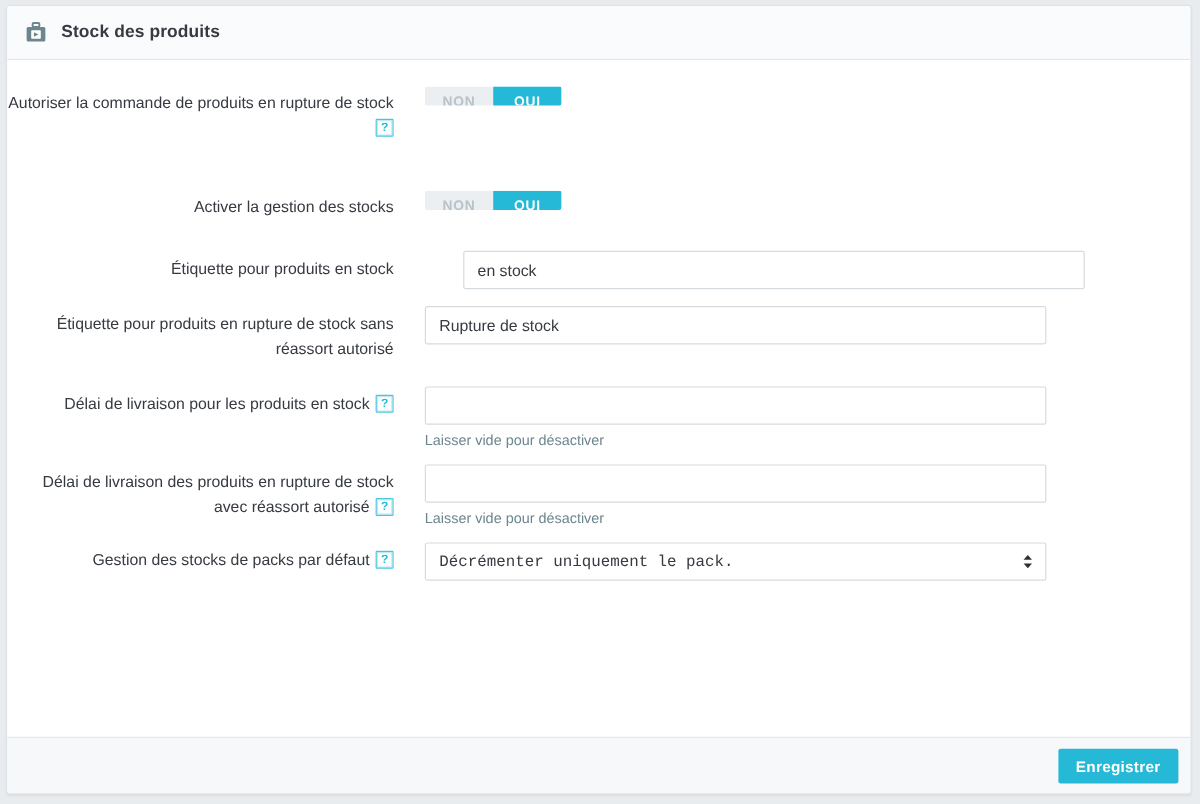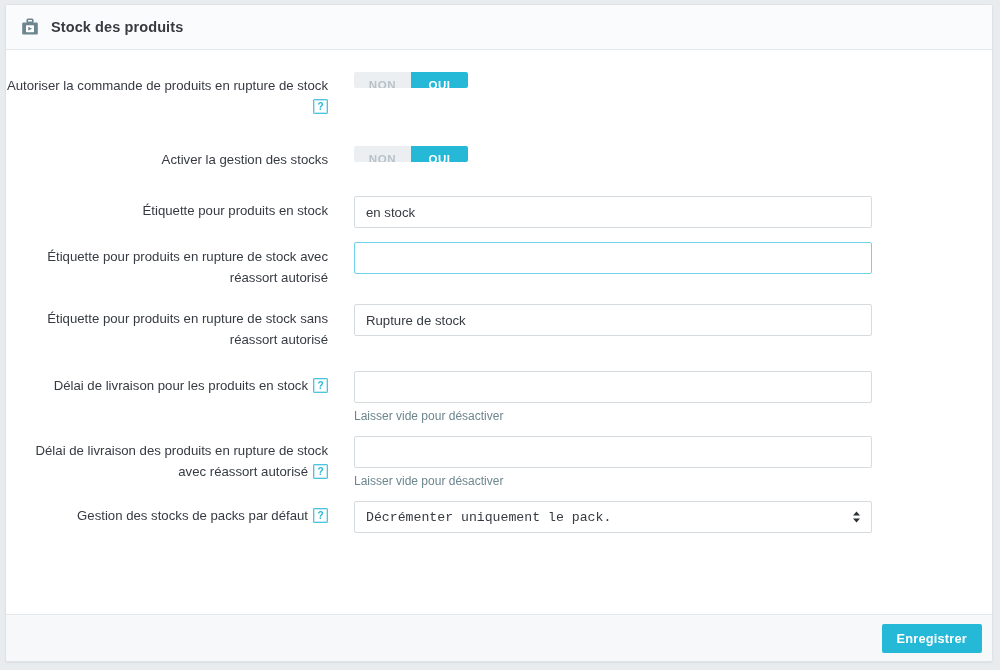--- a/index.html
+++ b/index.html
@@ -236,21 +236,21 @@
         <rect x="2.2" y="5.4" width="15.6" height="12.2" rx="1.3" fill="#6c858f"></rect>
         <rect x="6.0" y="8.2" width="8.0" height="7.0" rx="0.6" fill="#ffffff"></rect>
         <polygon points="8.3,9.8 12.0,11.7 8.3,13.6" fill="#6c858f"></polygon>
       </svg>
     </span>
     <span class="panel-title">Stock des produits</span>
   </div>
 
   <div class="panel-body">
 
-    <div class="form-row" style="margin-bottom:29px;justify-content:center;">
+    <div class="form-row" style="margin-bottom:42px;justify-content:center;">
       <div class="form-label" style="padding-top:3px;">
         <span class="lbl-txt">Autoriser la commande de produits en rupture de stock</span><span class="help-badge">?</span>
       </div>
       <div class="form-control">
         <div class="switch">
           <div class="opt off">NON</div>
           <div class="opt on">OUI</div>
         </div>
       </div>
     </div>
@@ -260,37 +260,29 @@
         <span class="lbl-txt">Activer la gestion des stocks</span>
       </div>
       <div class="form-control">
         <div class="switch">
           <div class="opt off">NON</div>
           <div class="opt on">OUI</div>
         </div>
       </div>
     </div>
 
-    <div class="form-row" style="margin-bottom:14px;">
+    <div class="form-row" style="margin-bottom:14px;gap:32px;">
       <div class="form-label">
         <span class="lbl-txt">Étiquette pour produits en stock</span>
       </div>
       <div class="form-control">
         <input class="text-input" type="text" value="en stock" style="">
       </div>
     </div>
 
-    <div class="form-row" style="margin-bottom:16px;">
-      <div class="form-label">
-        <span class="lbl-txt">Étiquette pour produits en rupture de stock avec réassort autorisé</span>
-      </div>
-      <div class="form-control">
-        <input class="text-input focused" type="text" value="" style="">
-      </div>
-    </div>
 
     <div class="form-row" style="margin-bottom:21px;">
       <div class="form-label">
         <span class="lbl-txt">Étiquette pour produits en rupture de stock sans réassort autorisé</span>
       </div>
       <div class="form-control">
         <input class="text-input" type="text" value="Rupture de stock" style="">
       </div>
     </div>
 

